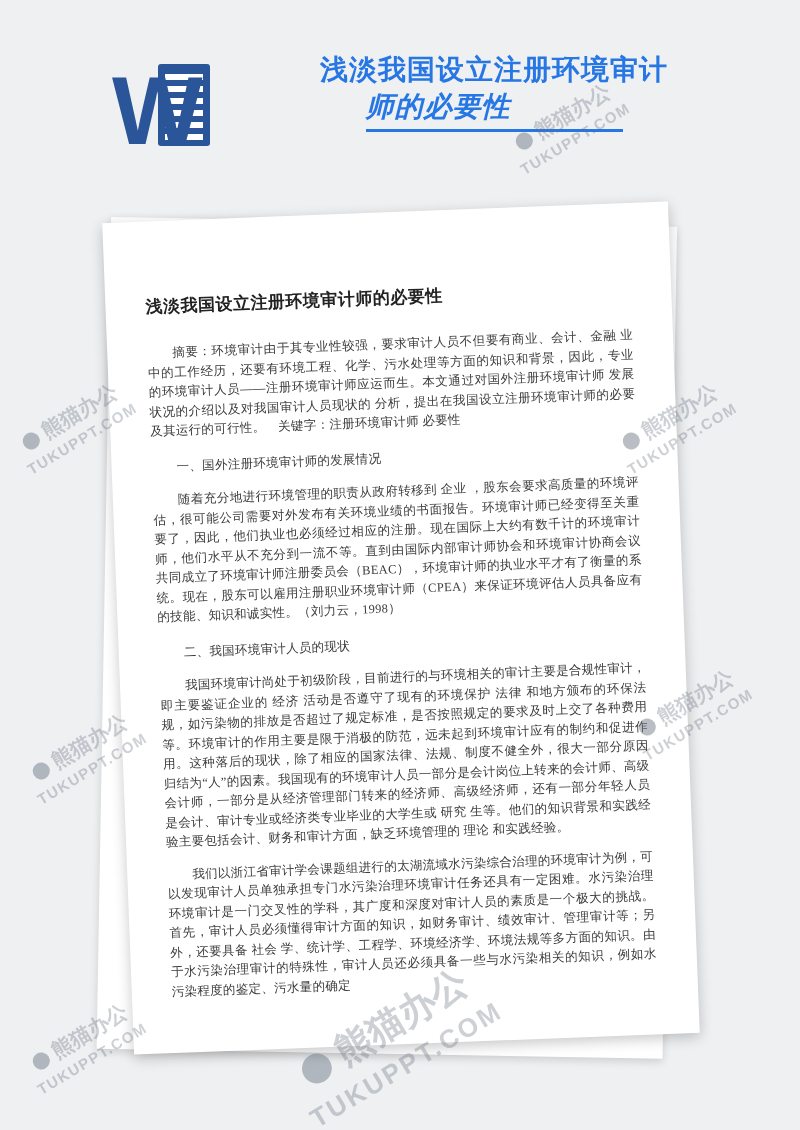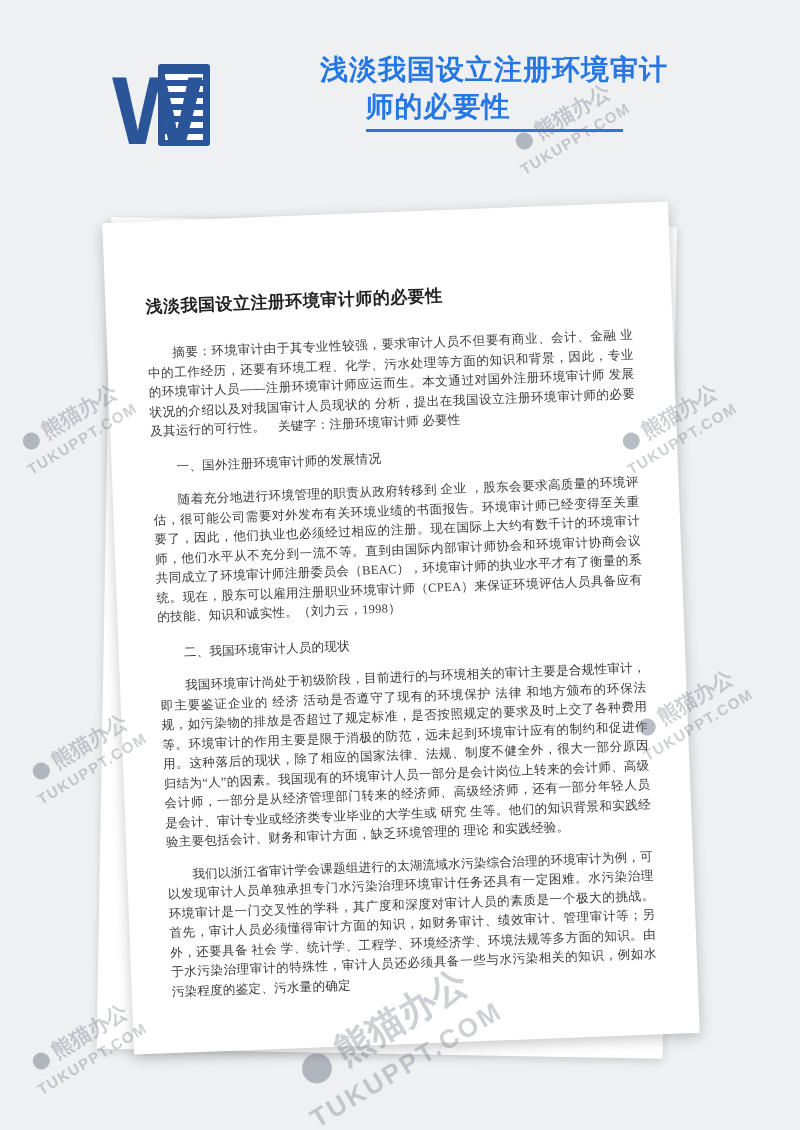--- a/index.html
+++ b/index.html
@@ -19,21 +19,21 @@
 
   
   .header{position:absolute;top:52px;left:112px;display:flex;gap:34px;z-index:3;}
   .word-icon{width:108px;height:108px;flex:0 0 auto;}
   .page-title{
     margin:0;width:480px;font-size:28px;line-height:1.32;font-weight:bold;
     color:var(--title-blue);letter-spacing:1px;text-align:center;
   }
   .title-underline{
     display:inline-block;border-bottom:3px solid var(--title-blue);
-    padding-bottom:3px;padding-right:112px;
+    padding-bottom:3px;padding-right:112px;font-style:italic;
   }
 
   
   .paper-stack{position:absolute;left:118px;top:212px;width:566px;height:832px;z-index:2;}
   .sheet{position:absolute;inset:0;background:var(--paper);}
   .sheet.back{
     transform:rotate(1deg) translate(-14px,10px);
     box-shadow:0 3px 8px rgba(0,0,0,0.15);
   }
   .sheet.front{

